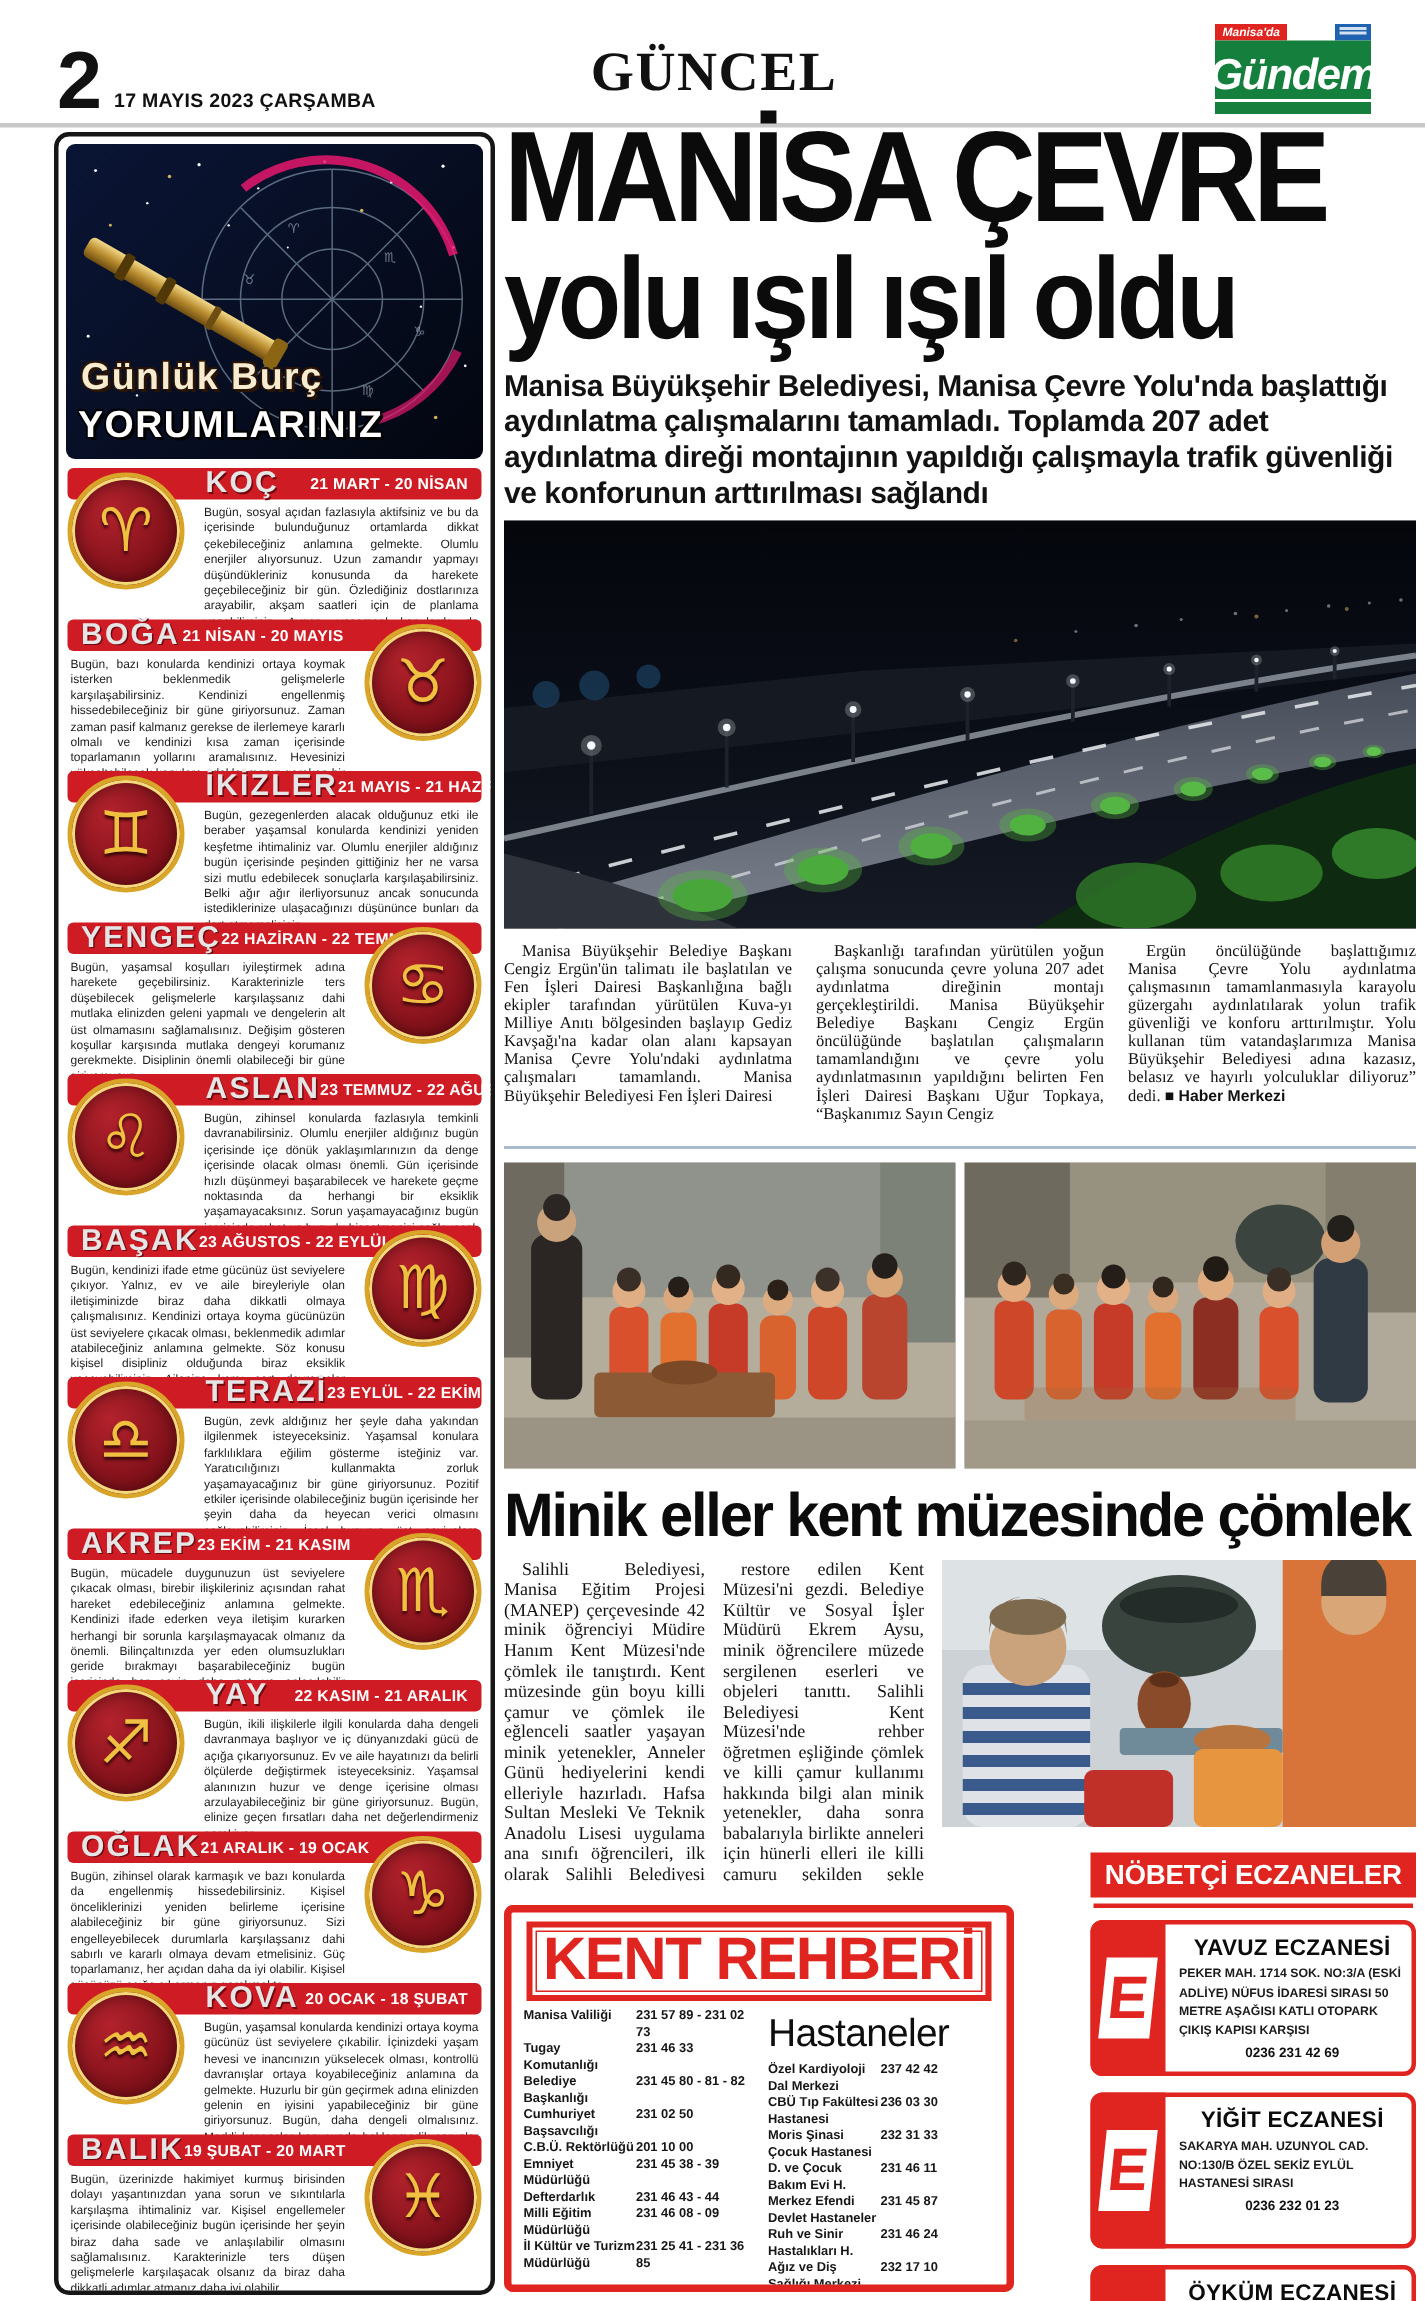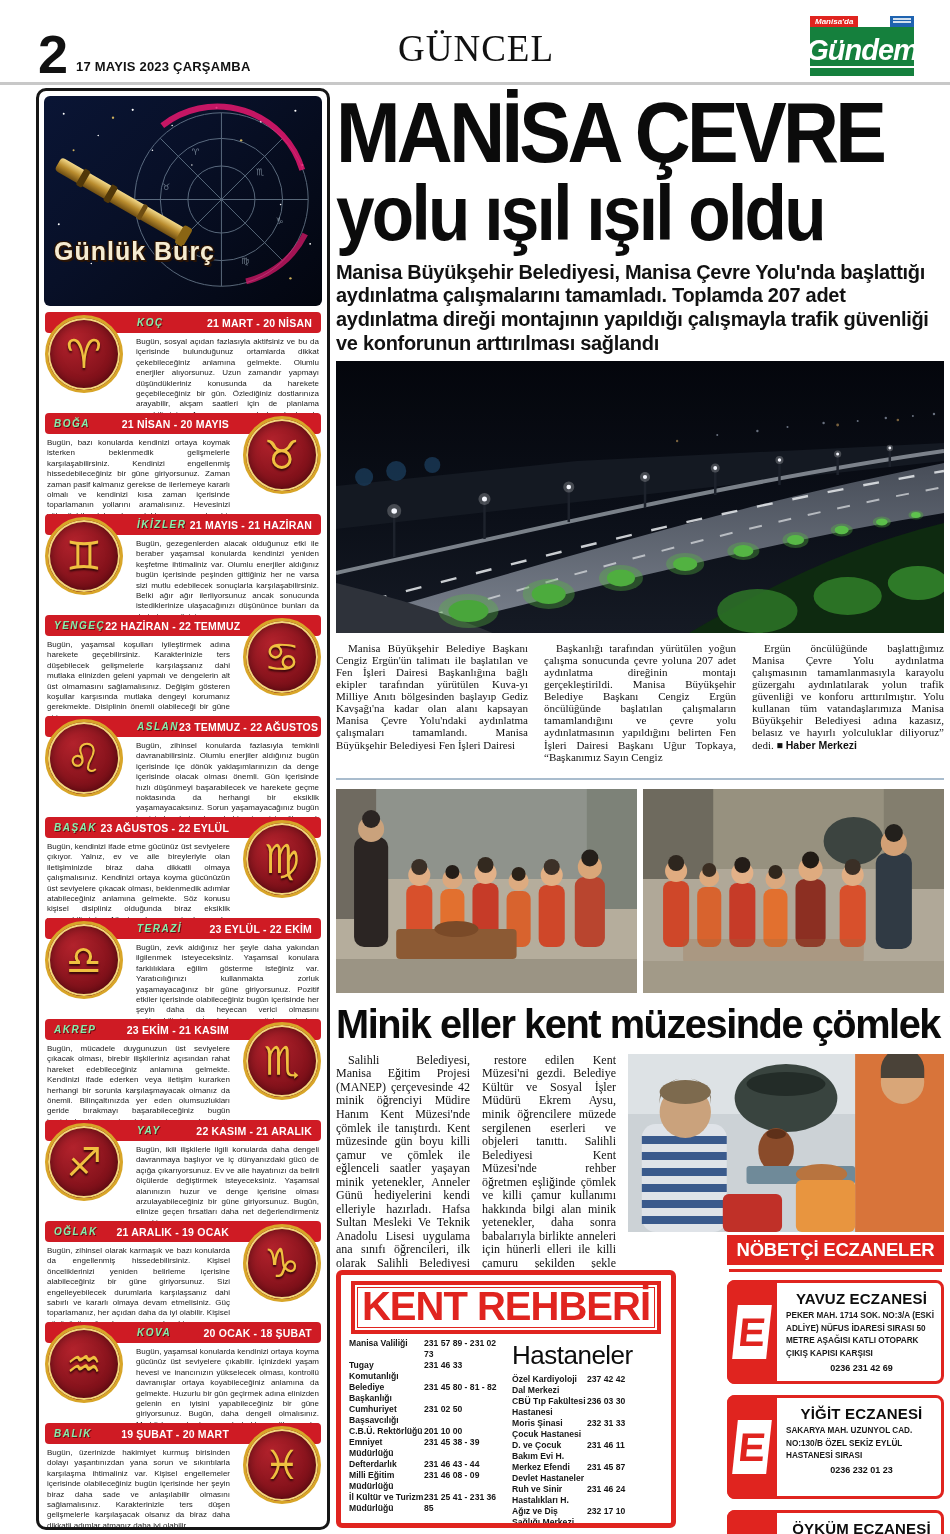--- a/index.html
+++ b/index.html
@@ -4,51 +4,51 @@
 <style>
   * { box-sizing: border-box; margin: 0; padding: 0; }
   html,body { width:950px; height:1534px; }
   body { position:relative; background:#fff; font-family:"Liberation Sans", sans-serif; overflow:hidden; color:#111; }
 
   
   .masthead { position:absolute; top:16px; left:38px; right:36px; height:62px; }
   .pageno-wrap { position:absolute; left:0; bottom:2px; display:flex; align-items:flex-end; gap:8px; }
   .page-number { font-size:54px; font-weight:bold; line-height:0.82; }
   .page-date { font-size:13px; font-weight:bold; letter-spacing:0.2px; padding-bottom:2px; }
-  .section-title { position:absolute; left:50%; transform:translateX(-50%); bottom:8px; font-family:"Liberation Serif", serif; font-weight:normal; font-size:37px; letter-spacing:1px; }
+  .section-title { position:absolute; left:50%; transform:translateX(-50%); bottom:8px; font-family:"Liberation Serif", serif; font-weight:bold; font-size:37px; letter-spacing:1px; }
   .logo { position:absolute; right:0; top:0; width:104px; height:60px; }
   .logo-tag { position:absolute; top:0; left:0; background:#e0241f; color:#fff; font-size:8px; font-style:italic; font-weight:bold; padding:1px 5px; }
   .logo-blue { position:absolute; top:0; right:0; width:24px; height:11px; background:#1f63b0; }
   .logo-blue i { display:block; height:2px; margin:1.5px 3px 0; background:#fff; opacity:.8; }
   .logo-main { position:absolute; top:11px; left:0; right:0; bottom:0; background:#15803d; display:flex; align-items:center; justify-content:center; }
   .logo-main span { color:#fff; font-weight:900; font-style:italic; font-size:29px; letter-spacing:-1px; border-bottom:2px solid #fff; line-height:1.05; }
   .head-rule { position:absolute; top:82px; left:0; right:0; height:3px; background:#c8c8c8; }
 
   
   .astro { position:absolute; left:36px; top:88px; width:294px; bottom:4px; border:3px solid #161616; border-radius:10px; background:#fff; padding:5px; overflow:hidden; }
   .astro-hero { position:relative; height:210px; border-radius:6px; overflow:hidden; background:linear-gradient(135deg,#0a1535 0%,#081028 40%,#03060f 100%); }
   .astro-hero svg { position:absolute; inset:0; }
   .astro-title1 { position:absolute; left:10px; bottom:40px; font-size:25px; font-weight:900; color:#f6ecd2; letter-spacing:1px; text-shadow:2px 2px 0 #2a1404, -1px -1px 0 #2a1404, 1px -1px 0 #2a1404, -1px 1px 0 #2a1404; }
   .astro-title2 { position:absolute; left:8px; bottom:8px; font-size:25px; font-weight:900; color:#fff; letter-spacing:1px; text-shadow:2px 2px 0 #000, -1px -1px 0 #000, 1px -1px 0 #000, -1px 1px 0 #000; }
   .signs { display:flex; flex-direction:column; gap:2px; margin-top:4px; }
   .sign { position:relative; height:99px; }
   .sign-bar { position:absolute; top:2px; left:1px; right:1px; height:21px; background:#cf1b24; border-radius:4px; display:flex; align-items:center; justify-content:space-between; padding:0 9px; }
   .sign:nth-of-type(odd)  .sign-bar { padding-left:92px; }
   .sign:nth-of-type(even) .sign-bar { padding-right:92px; }
-  .sign-name { color:#86efac; font-weight:900; font-size:10px; letter-spacing:1.5px; text-shadow:1px 1px 0 #6d090f;font-style:italic; }
+  .sign-name { color:#e5e5e5; font-weight:900; font-size:20px; letter-spacing:1.5px; text-shadow:1px 1px 0 #6d090f; }
   .sign-range { color:#fff; font-weight:bold; font-size:10.5px; letter-spacing:0.2px; white-space:nowrap; }
   .sign-icon { position:absolute; top:5px; width:78px; height:78px; border-radius:50%; background:radial-gradient(circle at 35% 30%, #b2222c, #7c0f18 72%); border:3px solid #d8a528; box-shadow:inset 0 0 0 2px #f3d87c, inset 0 0 12px rgba(0,0,0,.55); display:flex; align-items:center; justify-content:center; font-family:"DejaVu Sans", sans-serif; font-size:40px; color:#f0c040; text-shadow:0 2px 2px #38070a; }
   .sign:nth-of-type(odd)  .sign-icon { left:1px; }
   .sign:nth-of-type(even) .sign-icon { right:1px; }
   .sign-text { position:absolute; top:27px; font-size:8px; line-height:1.3; text-align:justify; color:#1c1c1c; }
   .sign:nth-of-type(odd)  .sign-text { left:92px; right:3px; }
   .sign:nth-of-type(even) .sign-text { left:3px; right:92px; }
 
   
-  .main { position:absolute; left:336px; top:90px; width:608px; }
+  .main { position:absolute; left:336px; top:76px; width:608px; }
   .hl1 { font-size:86px; font-weight:900; letter-spacing:-4px; line-height:0.98; white-space:nowrap; transform:scaleX(.90); transform-origin:left center; color:#0b0b0b; }
   .hl2 { font-size:77px; font-weight:900; letter-spacing:-3px; line-height:1.02; white-space:nowrap; transform:scaleX(.90); transform-origin:left center; color:#0b0b0b; }
   .lede { margin-top:8px; font-size:20px; font-weight:bold; letter-spacing:-0.3px; line-height:1.18; color:#121212; min-height:96px; }
   .road-photo { position:relative; height:272px; margin-top:4px; overflow:hidden; background:#05070d; }
   .road-photo svg { position:absolute; inset:0; width:100%; height:100%; }
   .cols3 { display:flex; gap:16px; margin-top:9px; font-family:"Liberation Serif", serif; font-size:11px; line-height:1.1; text-align:justify; height:126px; overflow:hidden; }
   .cols3 > div { flex:1; text-indent:12px; }
   .byline { font-family:"Liberation Sans", sans-serif; font-weight:bold; font-size:10.5px; }
   .blue-rule { height:2px; background:#a9bccd; margin:10px 0 9px; }
   .photos-row { display:flex; gap:6px; height:204px; }
@@ -155,20 +155,21 @@
       </g>
       <g fill="#cfe3f0" opacity="0.5" font-size="9" font-family="DejaVu Sans">
         <text x="150" y="60">♈</text>
           <text x="215" y="80">♏</text>
           <text x="235" y="130">♑</text>
           <text x="120" y="95">♉</text>
           <text x="200" y="170">♍</text>
       </g>
     </svg>
     <div class="astro-title1">Günlük Burç</div>
+    <div class="astro-title2">YORUMLARINIZ</div>
   </div>
 
   <div class="signs">
 
       <div class="sign">
         <div class="sign-bar">
           <span class="sign-name">KOÇ</span>
           <span class="sign-range">21 MART - 20 NİSAN</span>
         </div>
         <div class="sign-icon">♈</div>

